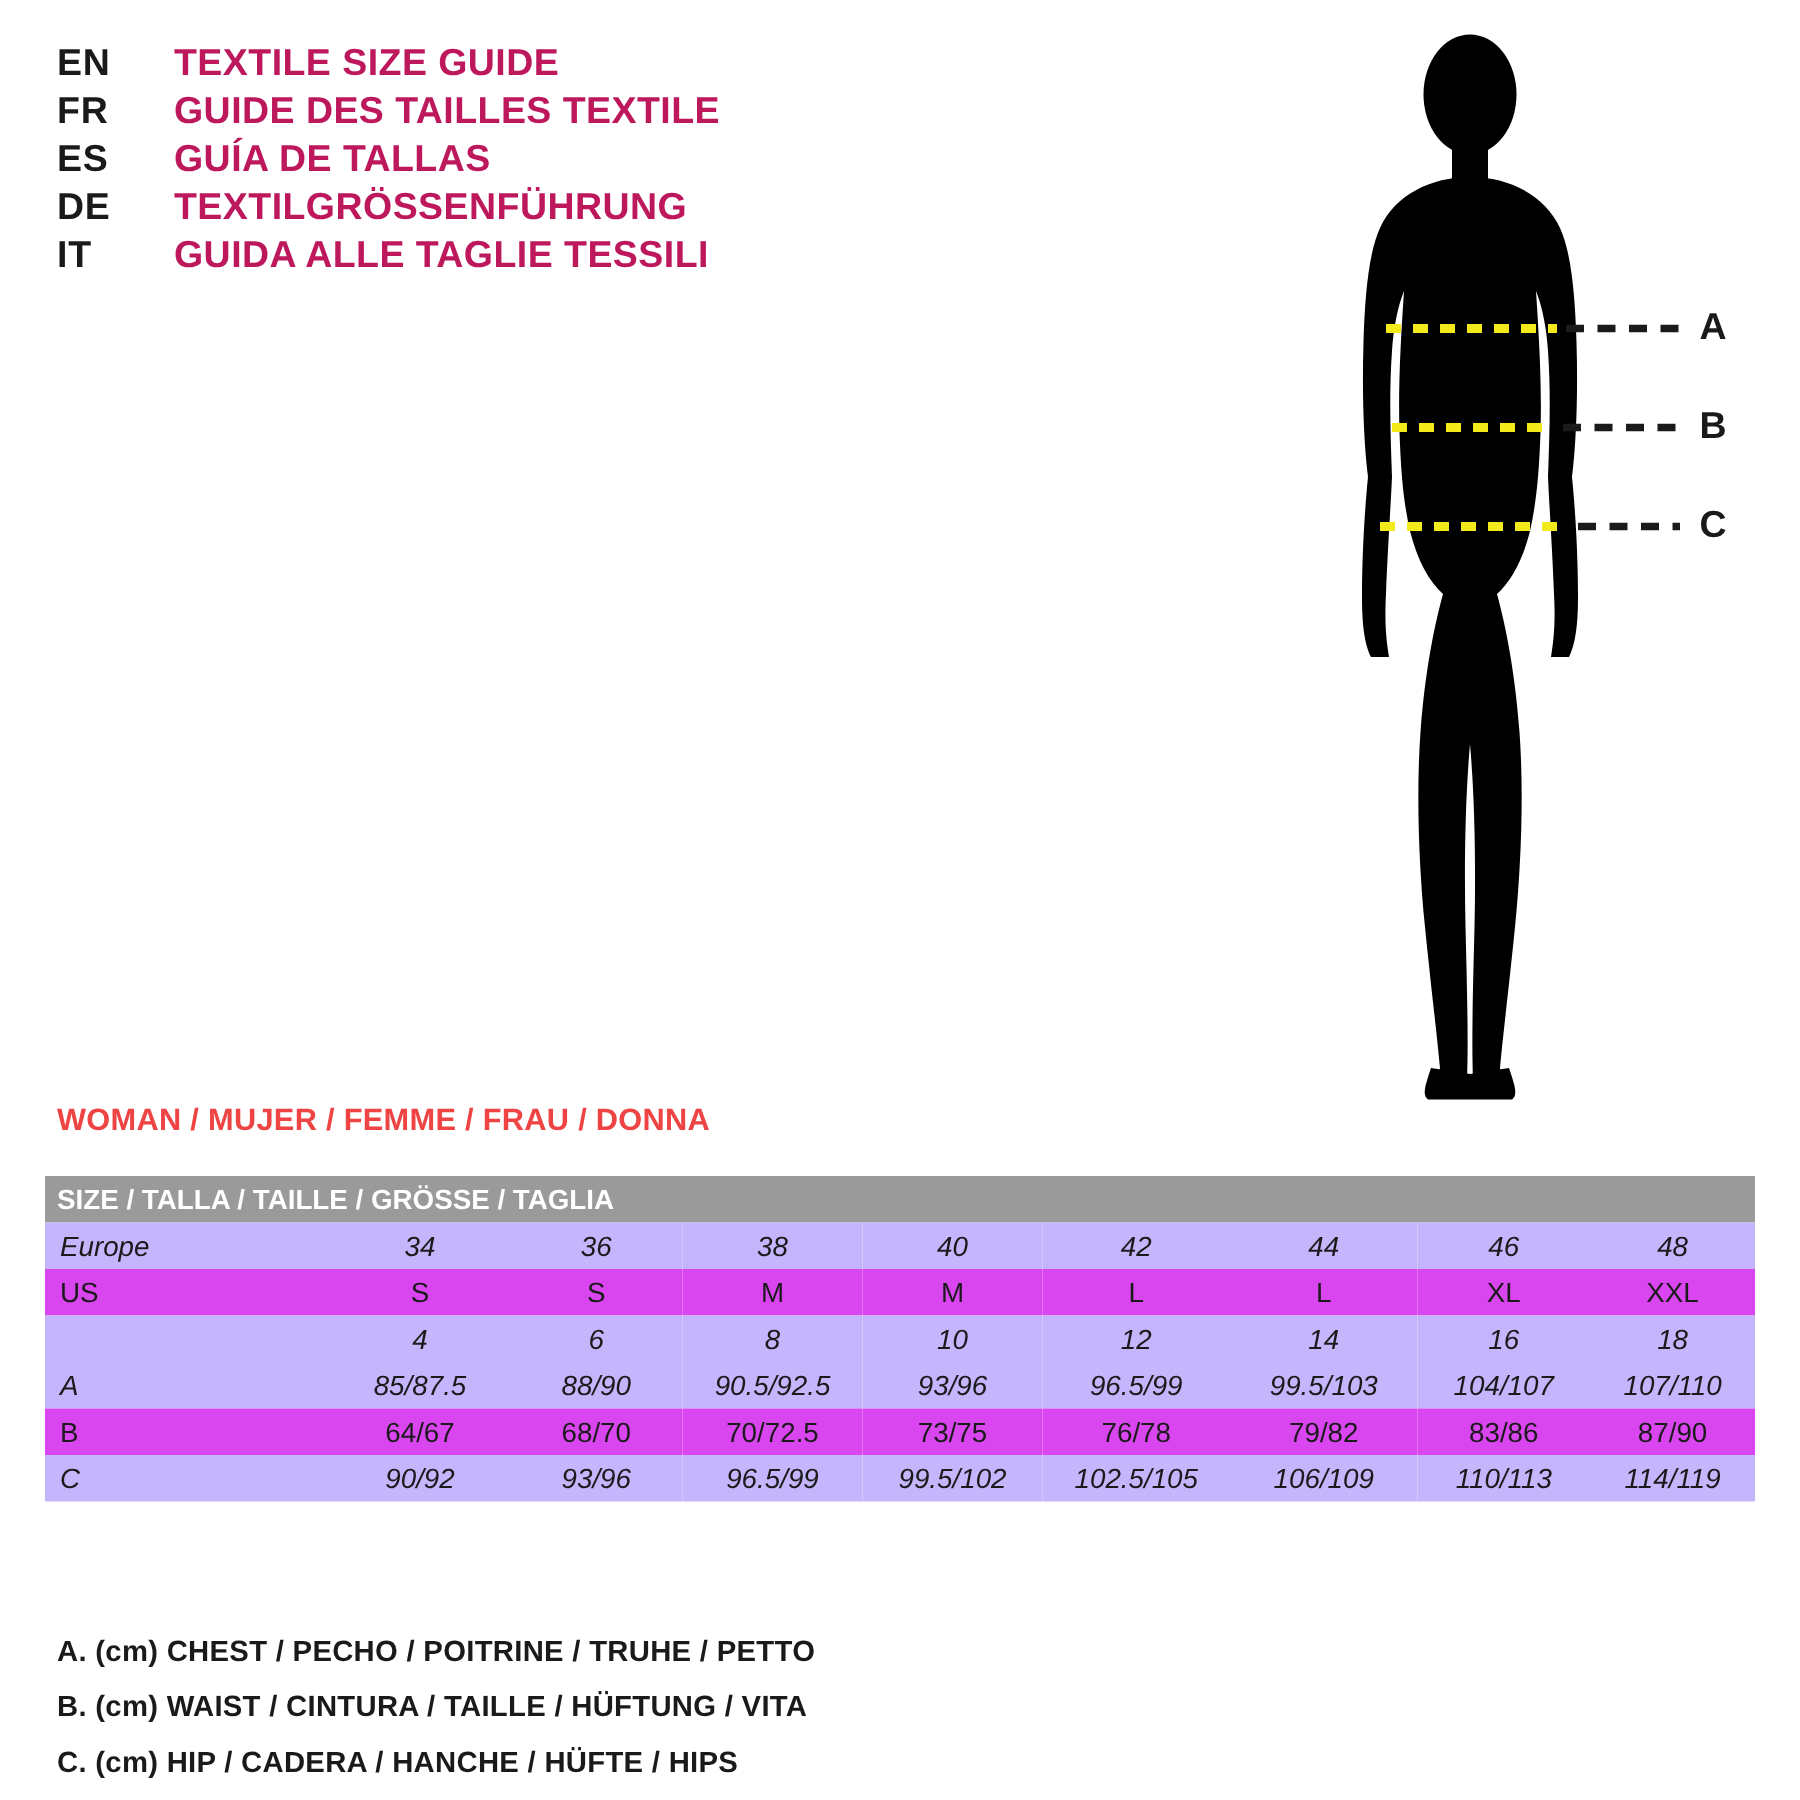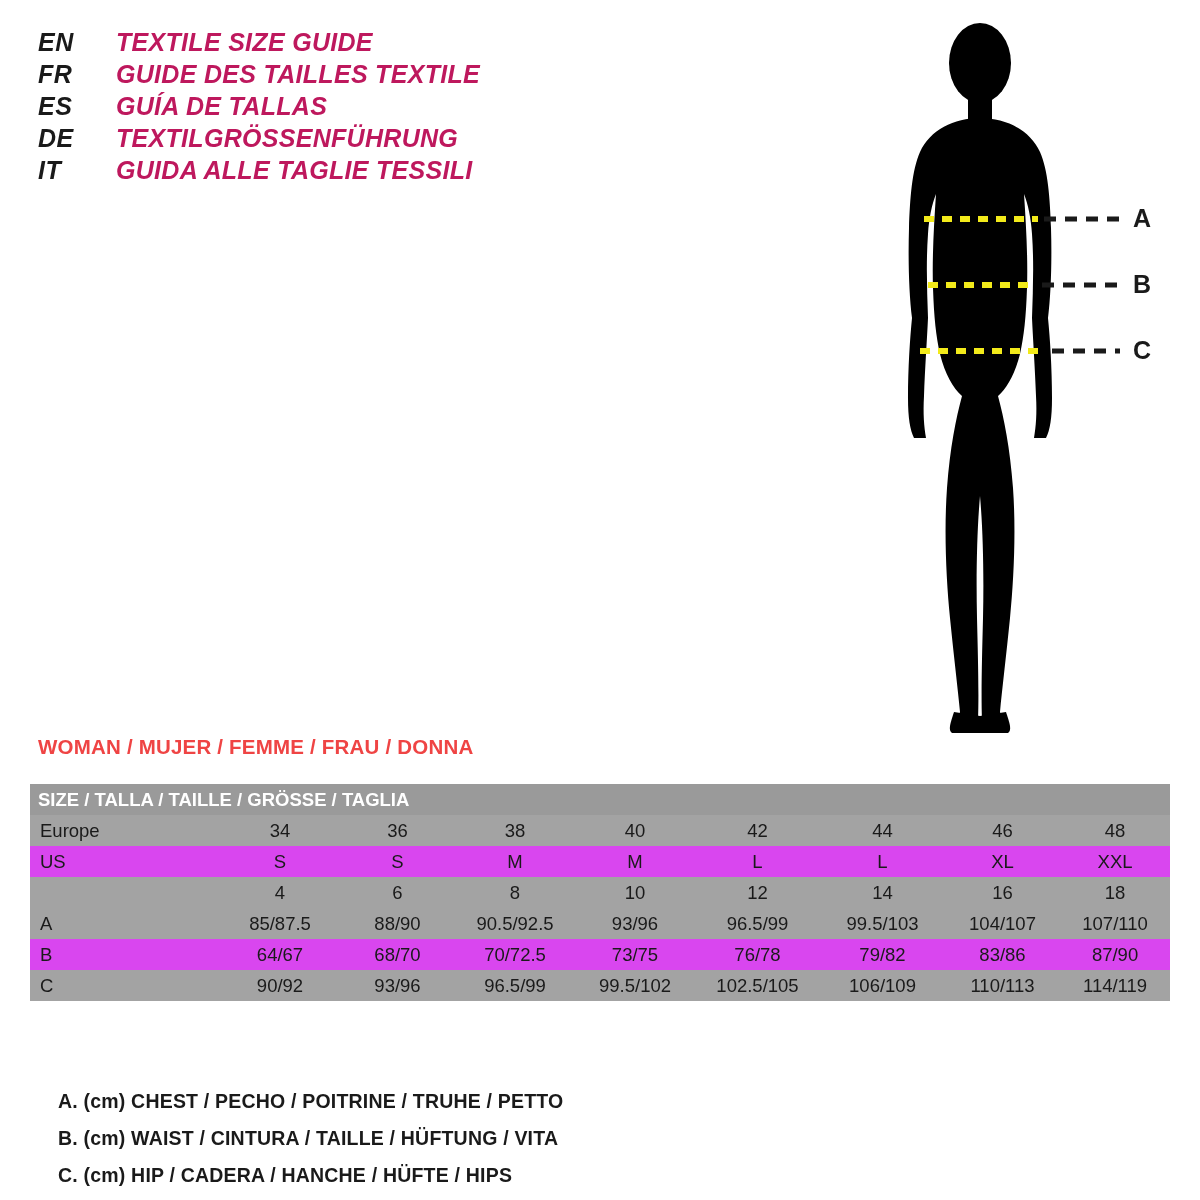--- a/index.html
+++ b/index.html
@@ -18,21 +18,20 @@
     height: 1200px;
     overflow: hidden;
   }
 
   
   .titles {
     position: absolute;
     left: 38px;
     top: 28px;
     width: 560px;
-    font-style: italic;
   }
   .title-row {
     display: flex;
     align-items: baseline;
     margin-bottom: 3px;
   }
   .title-lang {
     width: 78px;
     font-size: 25px;
     font-weight: bold;
@@ -106,37 +105,36 @@
   tr.header-row td {
     background: #9a9a9a;
     color: #ffffff;
     font-weight: bold;
     text-align: left;
     font-size: 18.5px;
     height: 31px;
     margin-left: 20px;
   }
   tr.shade td { background: #d946ef; }
-  tr.plain td { background: #a3a3a3; }
+  tr.plain td { background: #c4b5fd; font-style: italic; }
 
   
   .footnotes {
     position: absolute;
     left: 38px;
     top: 1090px;
     width: 700px;
   }
   .footnote {
     font-size: 19.5px;
     font-weight: bold;
     color: #1a1a1a;
     margin-bottom: 14px;
     letter-spacing: 0.2px;
     white-space: nowrap;
-    margin-left: 20px;
   }
 </style>
 </head>
 <body>
 
 <div class="page">
 
   <div class="titles">
     <div class="title-row">
       <span class="title-lang">EN</span>

